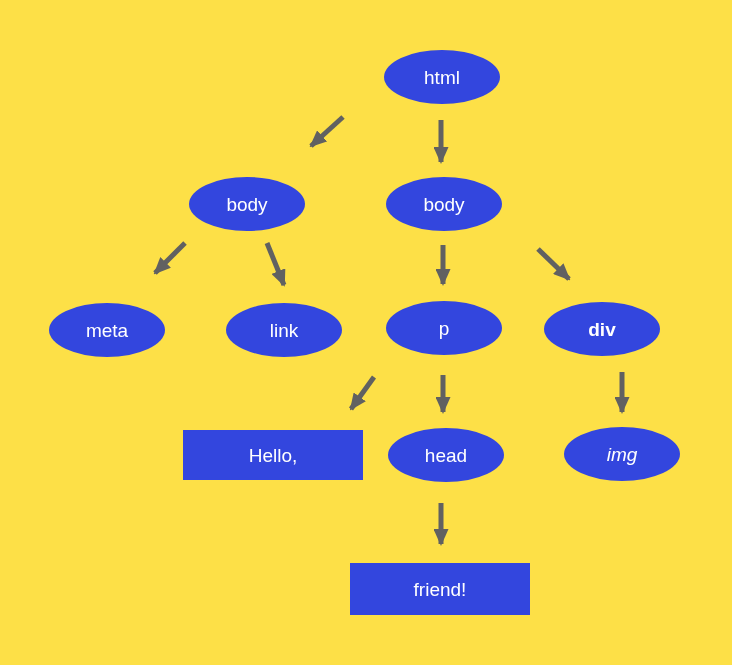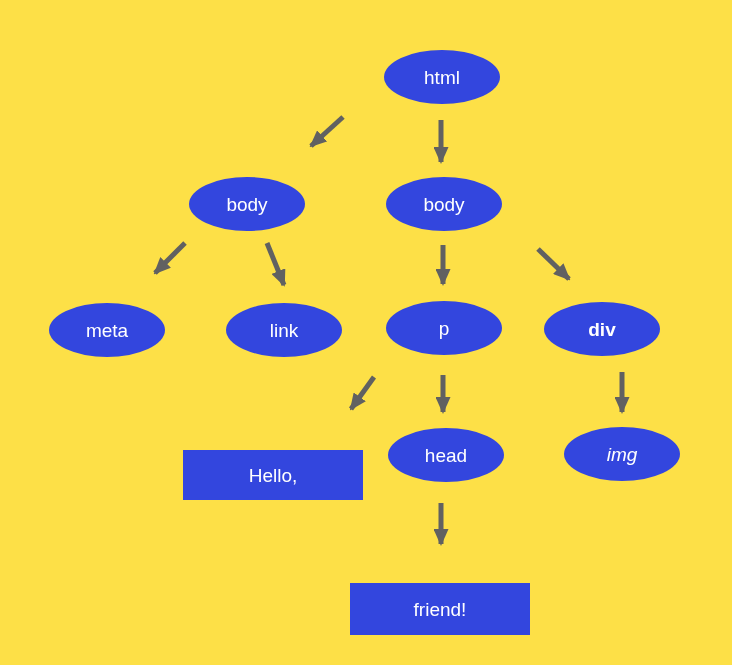--- a/index.html
+++ b/index.html
@@ -29,21 +29,20 @@
   }
   .ellipse {
     width: 116px;
     height: 54px;
     border-radius: 50%;
   }
   .rect {
     width: 180px;
     height: 50px;
     border-radius: 0;
-    margin-top: 20px;
   }
   
   .node-html        { left: 384px; top:  50px; }
   .node-head        { left: 189px; top: 177px; }
   .node-body        { left: 386px; top: 177px; }
   .node-meta        { left:  49px; top: 303px; }
   .node-link        { left: 226px; top: 303px; align-items: center; }
   .node-p           { left: 386px; top: 301px; }
   .node-div         { left: 544px; top: 302px; font-weight: bold; }
   .node-span        { left: 388px; top: 428px; }

